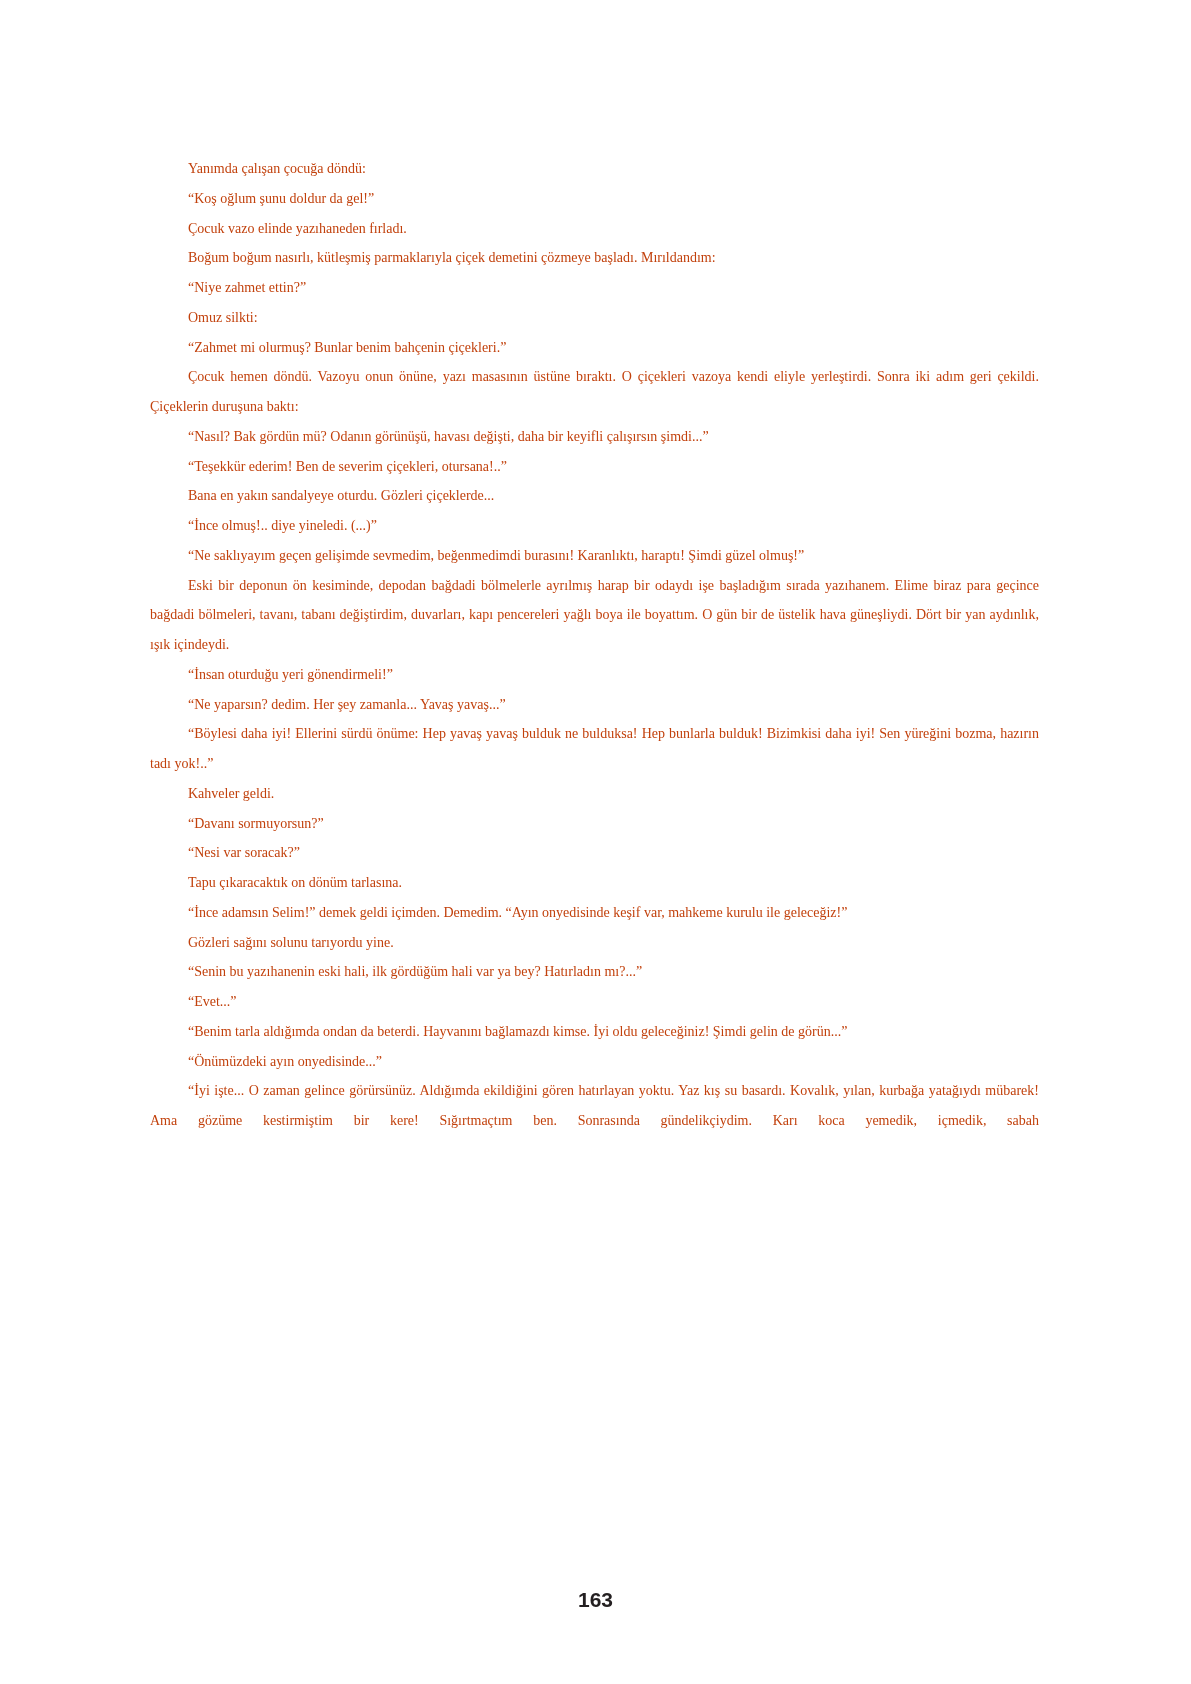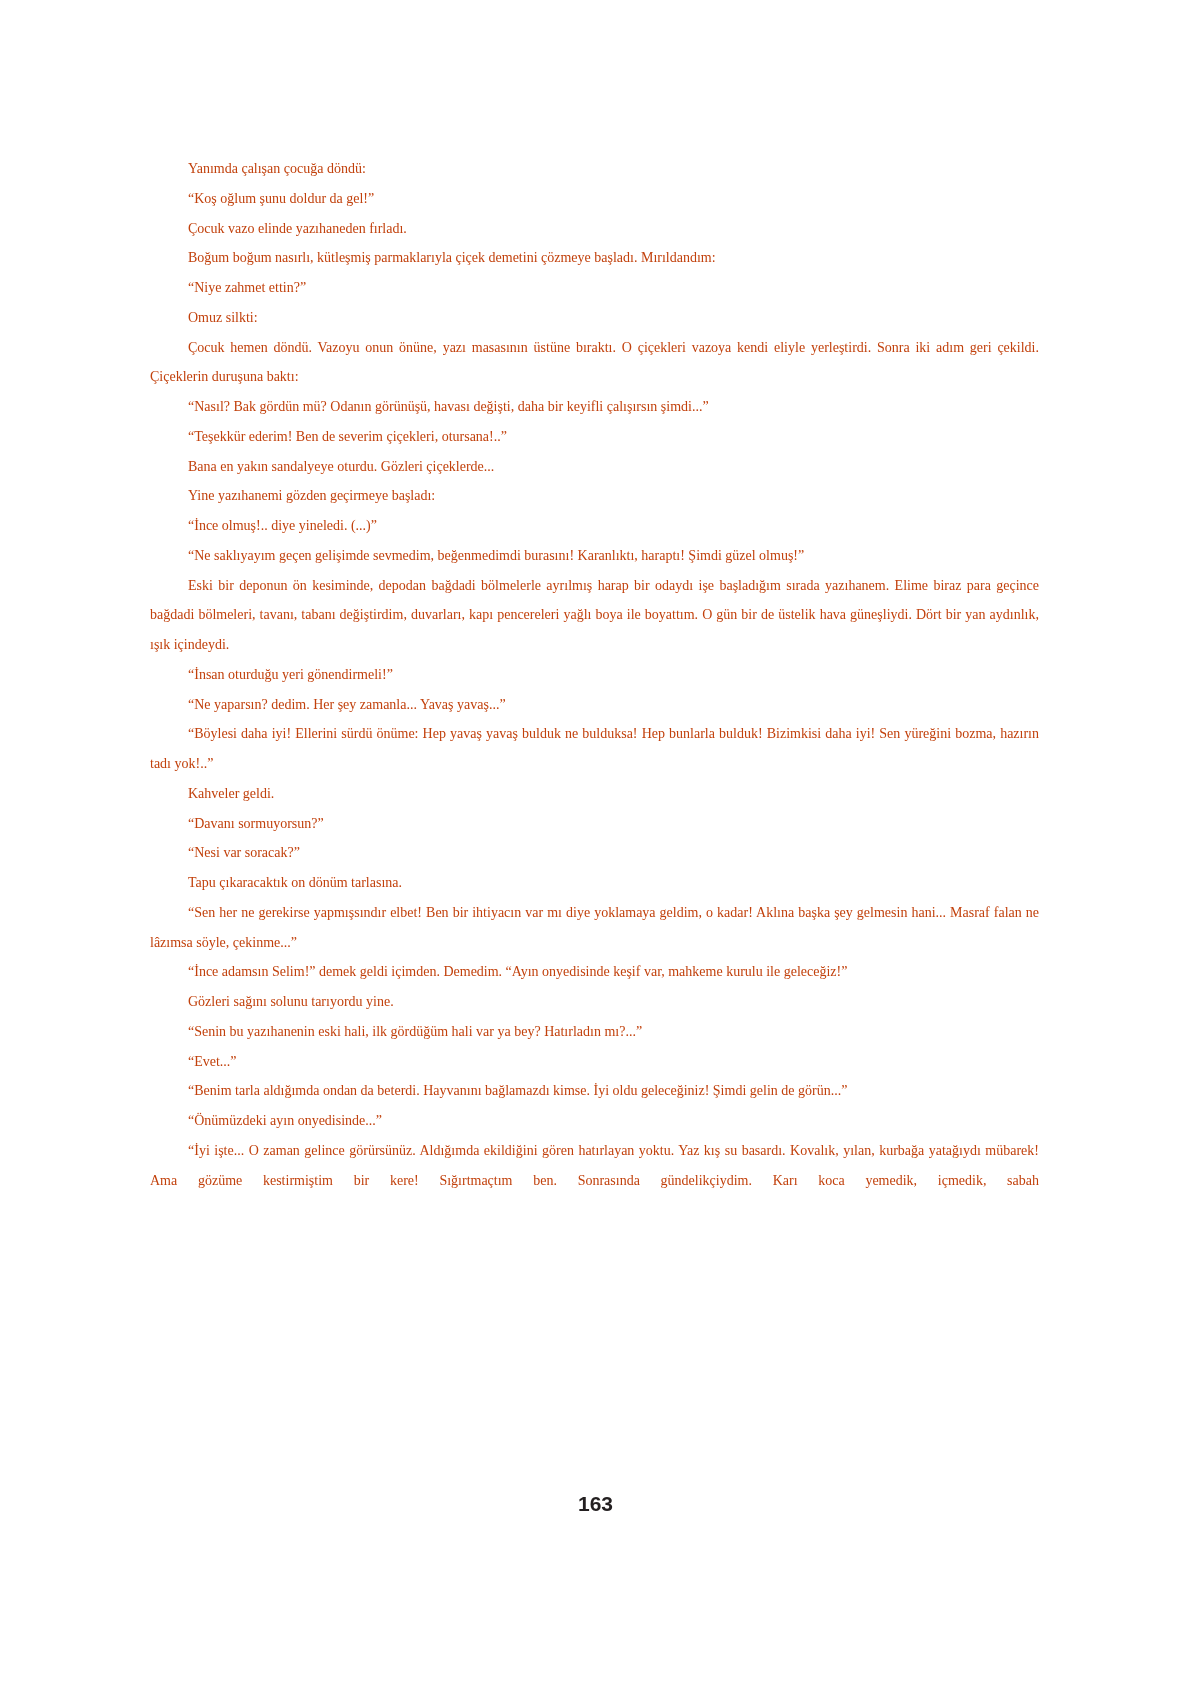--- a/index.html
+++ b/index.html
@@ -30,54 +30,53 @@
       text-indent: 38px;
       hyphens: manual;
     }
     .para.lastjust {
       text-align-last: justify;
     }
     .page-number {
       position: absolute;
       left: 0;
       width: 1191px;
-      top: 1492px;
+      top: 1588px;
       text-align: center;
       font-family: "Liberation Sans", "DejaVu Sans", sans-serif;
       font-weight: bold;
       font-size: 21px;
       color: #231f20;
     }
   </style>
 </head>
 <body>
 
 <div class="page">
   <p class="para">Yanımda çalışan çocuğa döndü:</p>
   <p class="para">“Koş oğlum şunu doldur da gel!”</p>
   <p class="para">Çocuk vazo elinde yazıhaneden fırladı.</p>
   <p class="para">Boğum boğum nasırlı, kütleşmiş parmaklarıyla çiçek demetini çözmeye başladı. Mırıl­dandım:</p>
   <p class="para">“Niye zahmet ettin?”</p>
   <p class="para">Omuz silkti:</p>
+  <p class="para">“Zahmet mi olurmuş? Bunlar benim bahçenin çiçekleri.”</p>
   <p class="para">Çocuk hemen döndü. Vazoyu onun önüne, yazı masasının üstüne bıraktı. O çiçekleri vazoya kendi eliyle yerleştirdi. Sonra iki adım geri çekildi. Çiçeklerin duruşuna baktı:</p>
   <p class="para">“Nasıl? Bak gördün mü? Odanın görünüşü, havası değişti, daha bir keyifli çalışırsın şimdi...”</p>
   <p class="para">“Teşekkür ederim! Ben de severim çiçekleri, otursana!..”</p>
   <p class="para">Bana en yakın sandalyeye oturdu. Gözleri çiçeklerde...</p>
-  <p class="para">Yine yazıhanemi gözden geçirmeye başladı:</p>
   <p class="para">“İnce olmuş!.. diye yineledi. (...)”</p>
   <p class="para">“Ne saklıyayım geçen gelişimde sevmedim, beğenmedimdi burasını! Karanlıktı, haraptı! Şimdi güzel olmuş!”</p>
   <p class="para">Eski bir deponun ön kesiminde, depodan bağdadi bölmelerle ayrılmış harap bir odaydı işe başladığım sırada yazıhanem. Elime biraz para geçince bağdadi bölmeleri, tavanı, tabanı değiştirdim, duvarları, kapı pencereleri yağlı boya ile boyattım. O gün bir de üstelik hava güneşliydi. Dört bir yan aydınlık, ışık içindeydi.</p>
   <p class="para">“İnsan oturduğu yeri gönendirmeli!”</p>
   <p class="para">“Ne yaparsın? dedim. Her şey zamanla... Yavaş yavaş...”</p>
   <p class="para">“Böylesi daha iyi! Ellerini sürdü önüme: Hep yavaş yavaş bulduk ne bulduksa! Hep bunlarla bulduk! Bizimkisi daha iyi! Sen yüreğini bozma, hazırın tadı yok!..”</p>
   <p class="para">Kahveler geldi.</p>
   <p class="para">“Davanı sormuyorsun?”</p>
   <p class="para">“Nesi var soracak?”</p>
   <p class="para">Tapu çıkaracaktık on dönüm tarlasına.</p>
-  <p class="para">“Sen her ne gerekirse yapmışsındır elbet! Ben bir ihtiyacın var mı diye yoklamaya gel­dim, o kadar! Aklına başka şey gelmesin hani... Masraf falan ne lâzımsa söyle, çekinme...”</p>
   <p class="para">“İnce adamsın Selim!” demek geldi içimden. Demedim. “Ayın onyedisinde keşif var, mahkeme kurulu ile geleceğiz!”</p>
   <p class="para">Gözleri sağını solunu tarıyordu yine.</p>
   <p class="para">“Senin bu yazıhanenin eski hali, ilk gördüğüm hali var ya bey? Hatırladın mı?...”</p>
   <p class="para">“Evet...”</p>
   <p class="para">“Benim tarla aldığımda ondan da beterdi. Hayvanını bağlamazdı kimse. İyi oldu gelece­ğiniz! Şimdi gelin de görün...”</p>
   <p class="para">“Önümüzdeki ayın onyedisinde...”</p>
   <p class="para lastjust">“İyi işte... O zaman gelince görürsünüz. Aldığımda ekildiğini gören hatırlayan yoktu. Yaz kış su basardı. Kovalık, yılan, kurbağa yatağıydı mübarek! Ama gözüme kestirmiştim bir kere! Sığırtmaçtım ben. Sonrasında gündelikçiydim. Karı koca yemedik, içmedik, sabah</p>
 </div>
 
 <div class="page-number">163</div>

